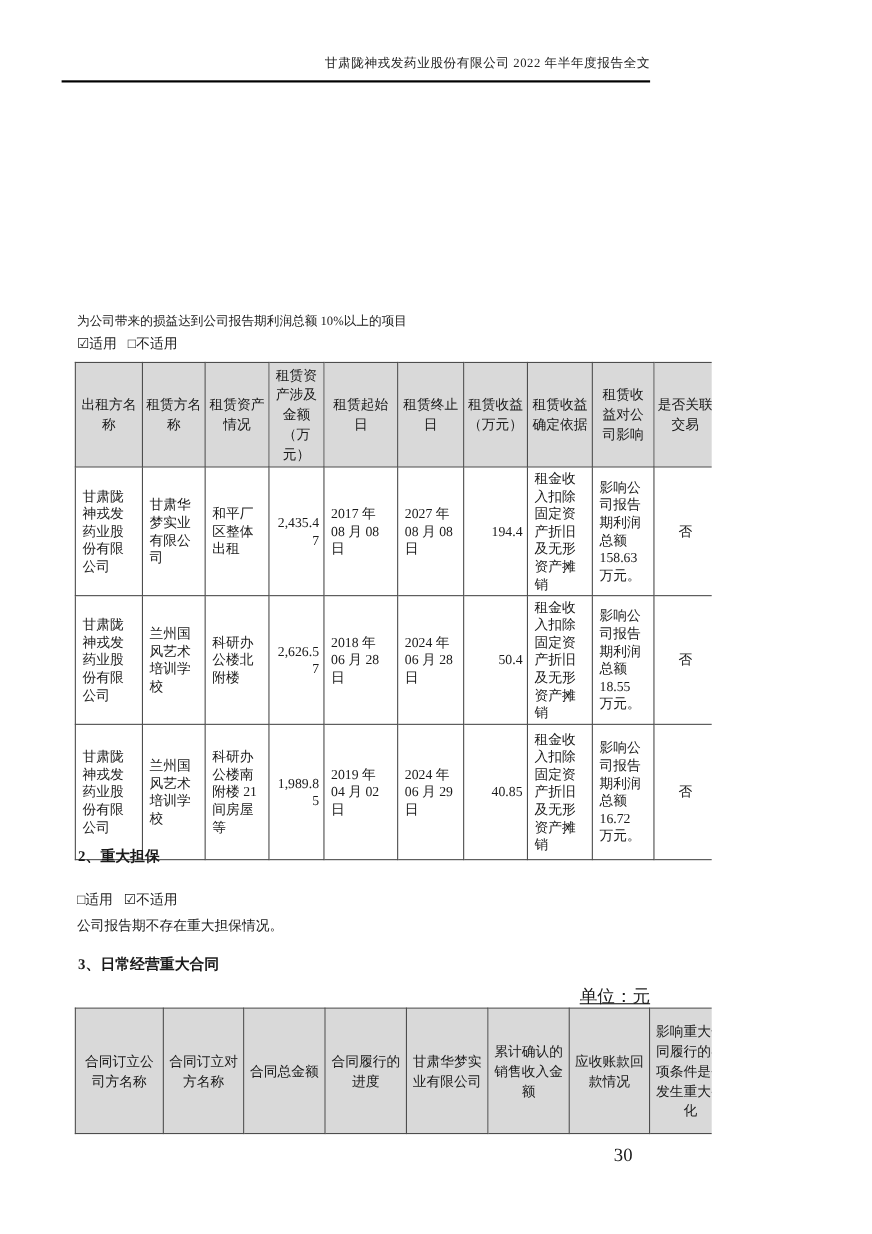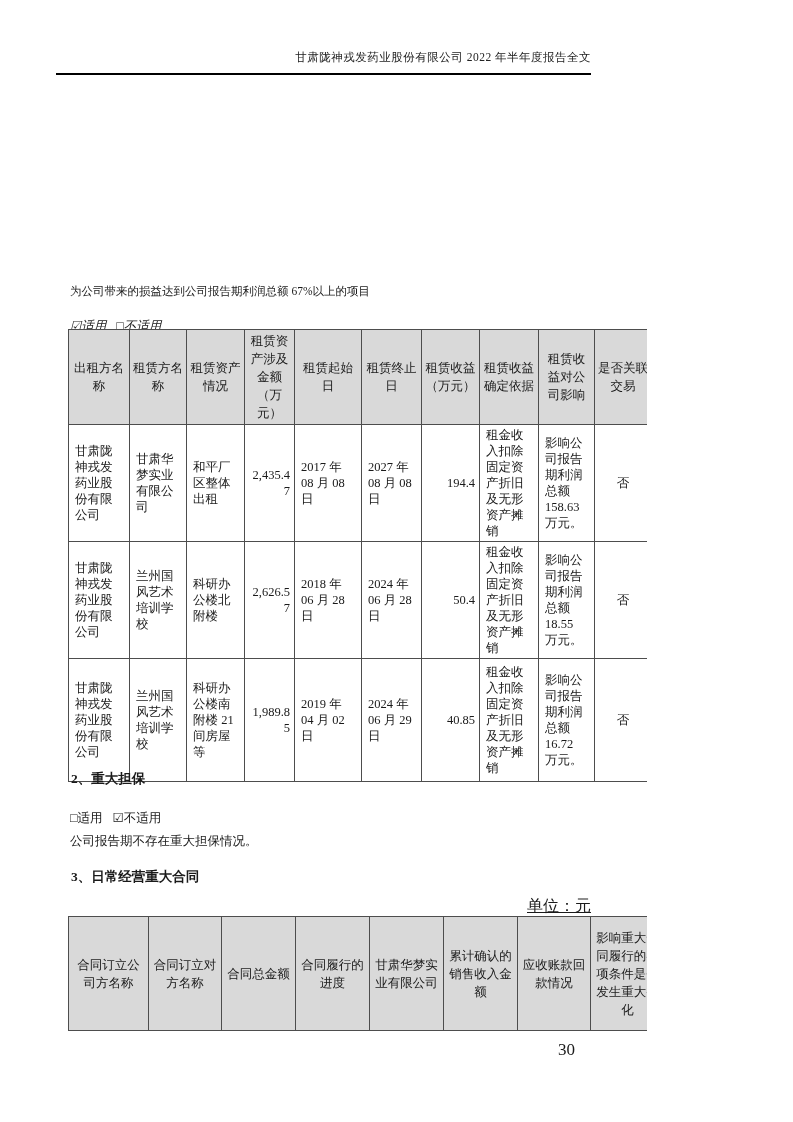--- a/index.html
+++ b/index.html
@@ -21,21 +21,21 @@
   }
   .para {
     position:absolute; left:68px; width:669px;
     font-size:13px; line-height:20px;
     text-align:justify; text-indent:2em;
   }
   .p2 { top:95px; }
   .p3 { top:193px; }
   .small-note { position:absolute; left:70px; top:284px; font-size:11.5px; }
   .applicable-row { position:absolute; left:70px; font-size:12.5px; }
-  .app1 { top:318px;font-style:italic; }
+  .app1 { top:304px; }
   .app2 { top:810px; }
   .applicable-row .cb { margin-right:10px; }
   .sec-heading {
     position:absolute; left:71px;
     font-size:13.5px; font-weight:bold;
   }
   .s2 { top:770px; }
   .s3 { top:868px; }
   .guarantee-note { position:absolute; left:70px; top:833px; font-size:12.5px; }
   .unit-label { position:absolute; right:56px; top:896px; font-size:16px;text-decoration:underline; }
@@ -68,21 +68,21 @@
 </style>
 </head>
 <body>
 
 <div class="page">
 
   <div class="doc-header">甘肃陇神戎发药业股份有限公司 2022 年半年度报告全文</div>
   <div class="header-rule"></div>
 
 
-  <div class="small-note">为公司带来的损益达到公司报告期利润总额 67%以上的项目</div>
+  <div class="small-note">为公司带来的损益达到公司报告期利润总额 10%以上的项目</div>
 
   <div class="applicable-row app1">
     <span class="cb">☑适用</span><span>□不适用</span>
   </div>
 
   <table class="t t1">
     <colgroup>
       <col style="width:61px">
         <col style="width:57px">
         <col style="width:58px">

